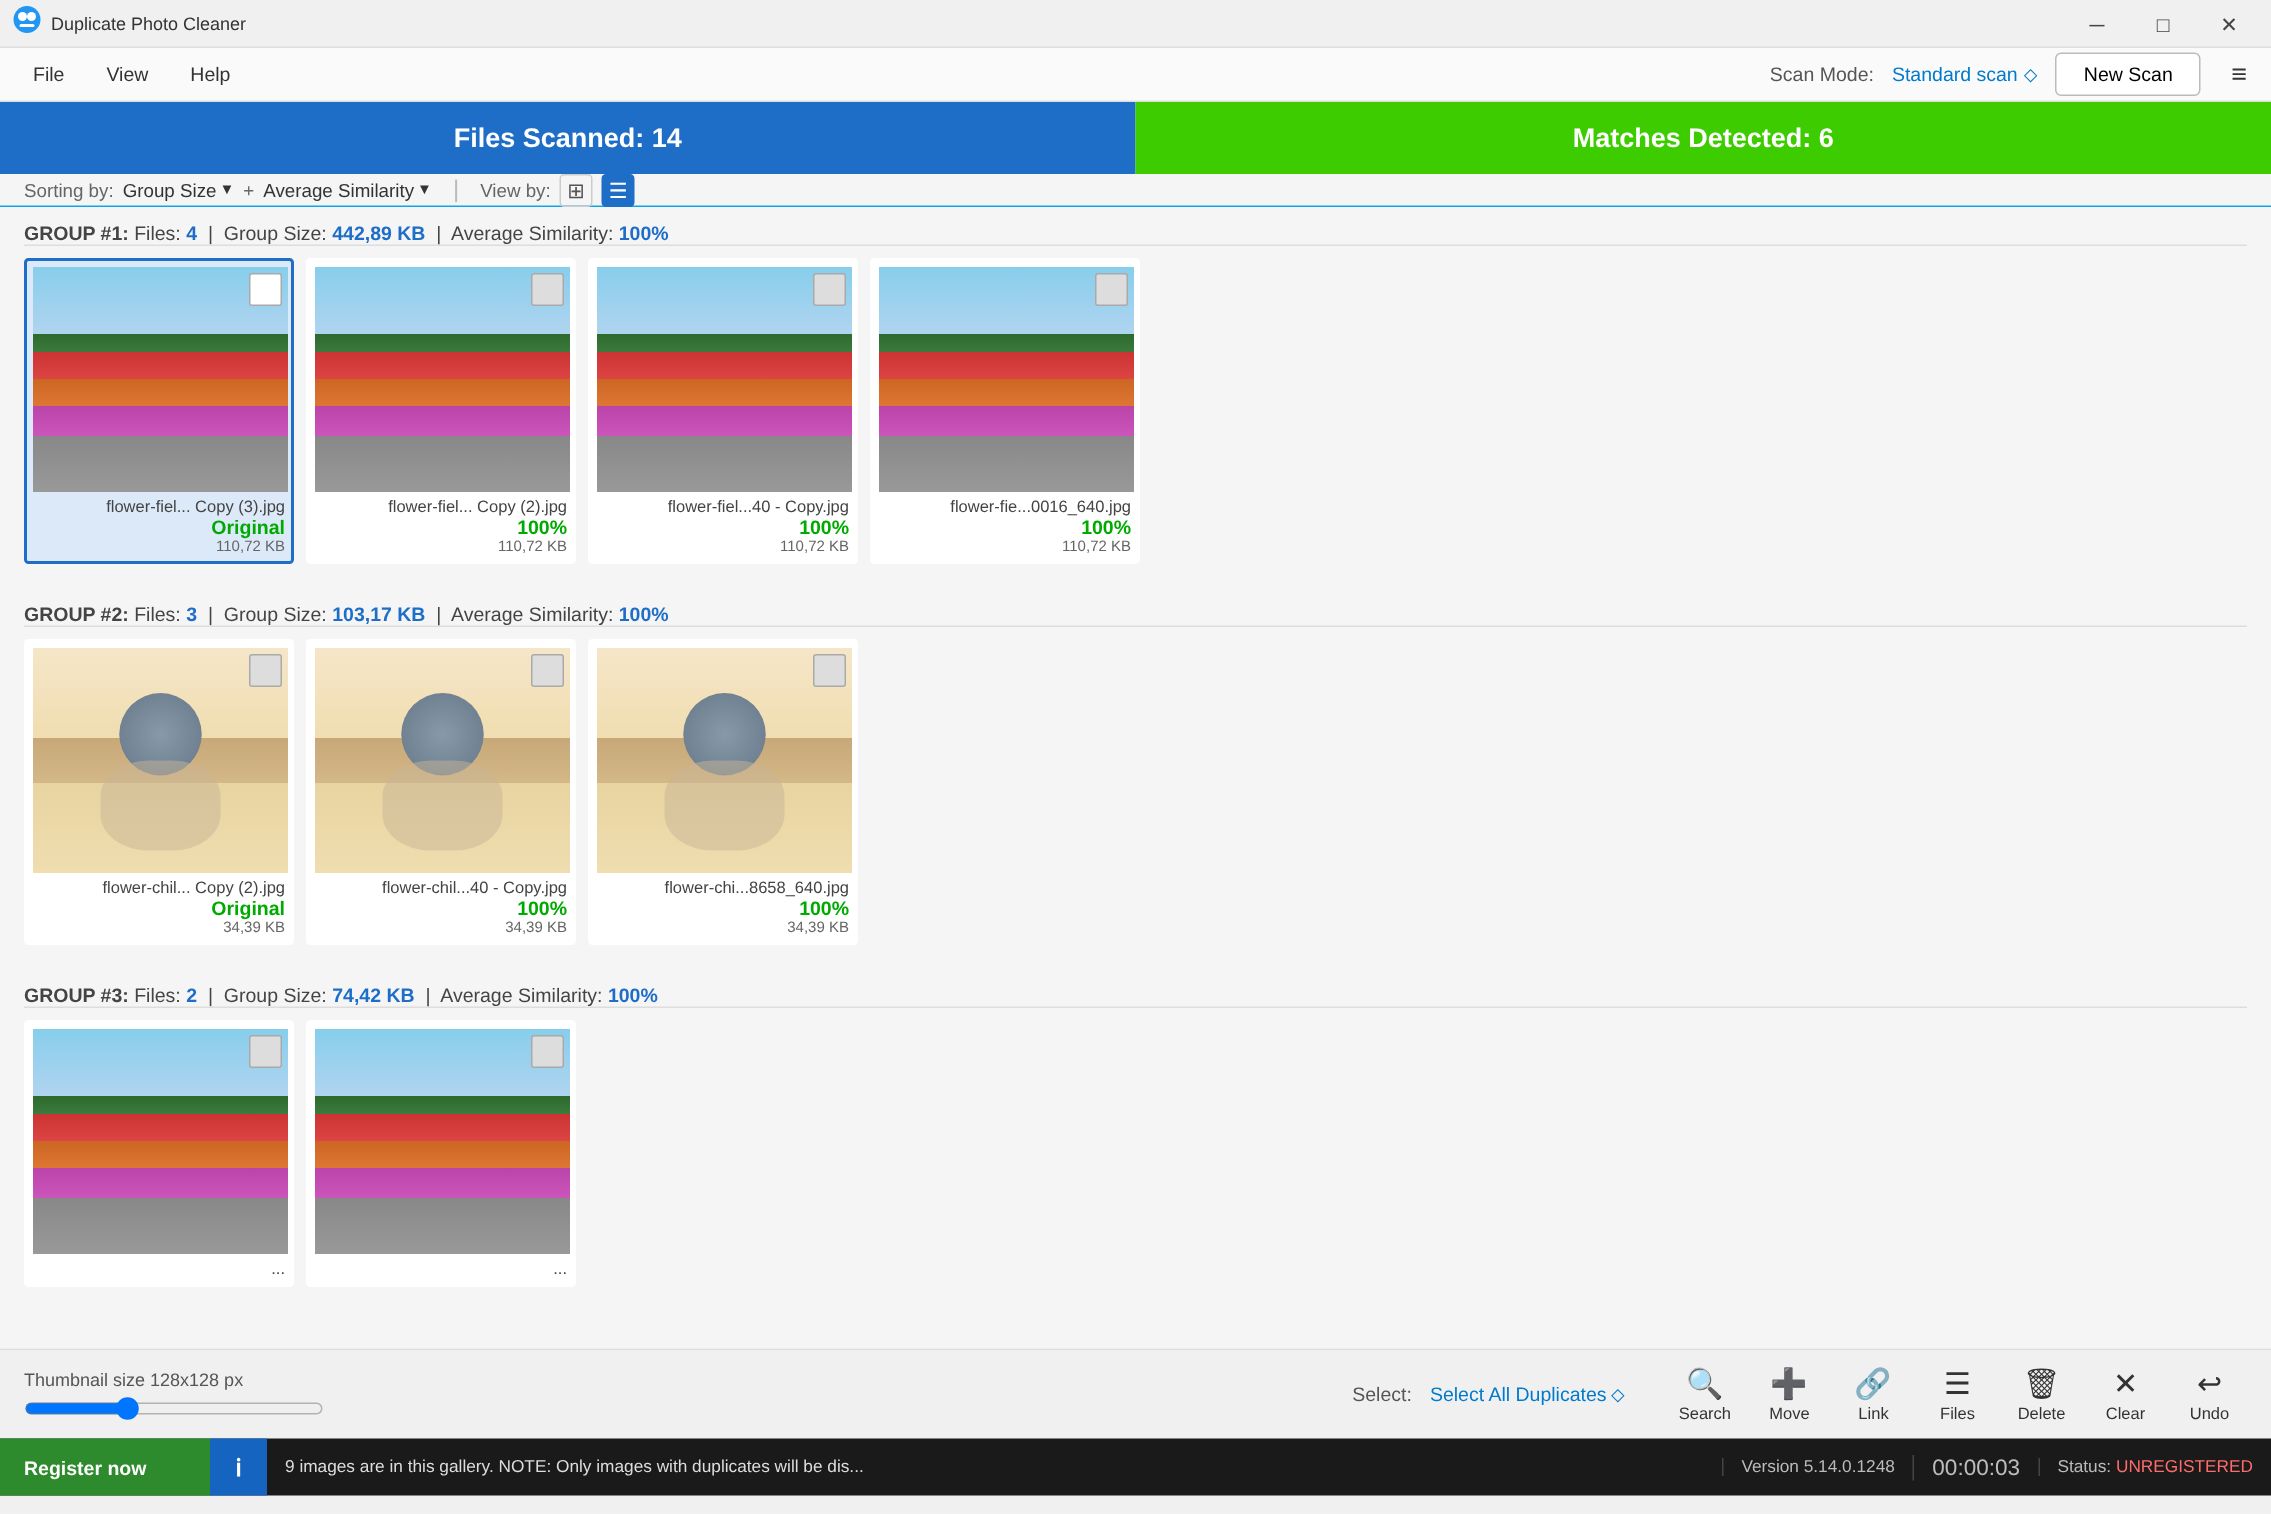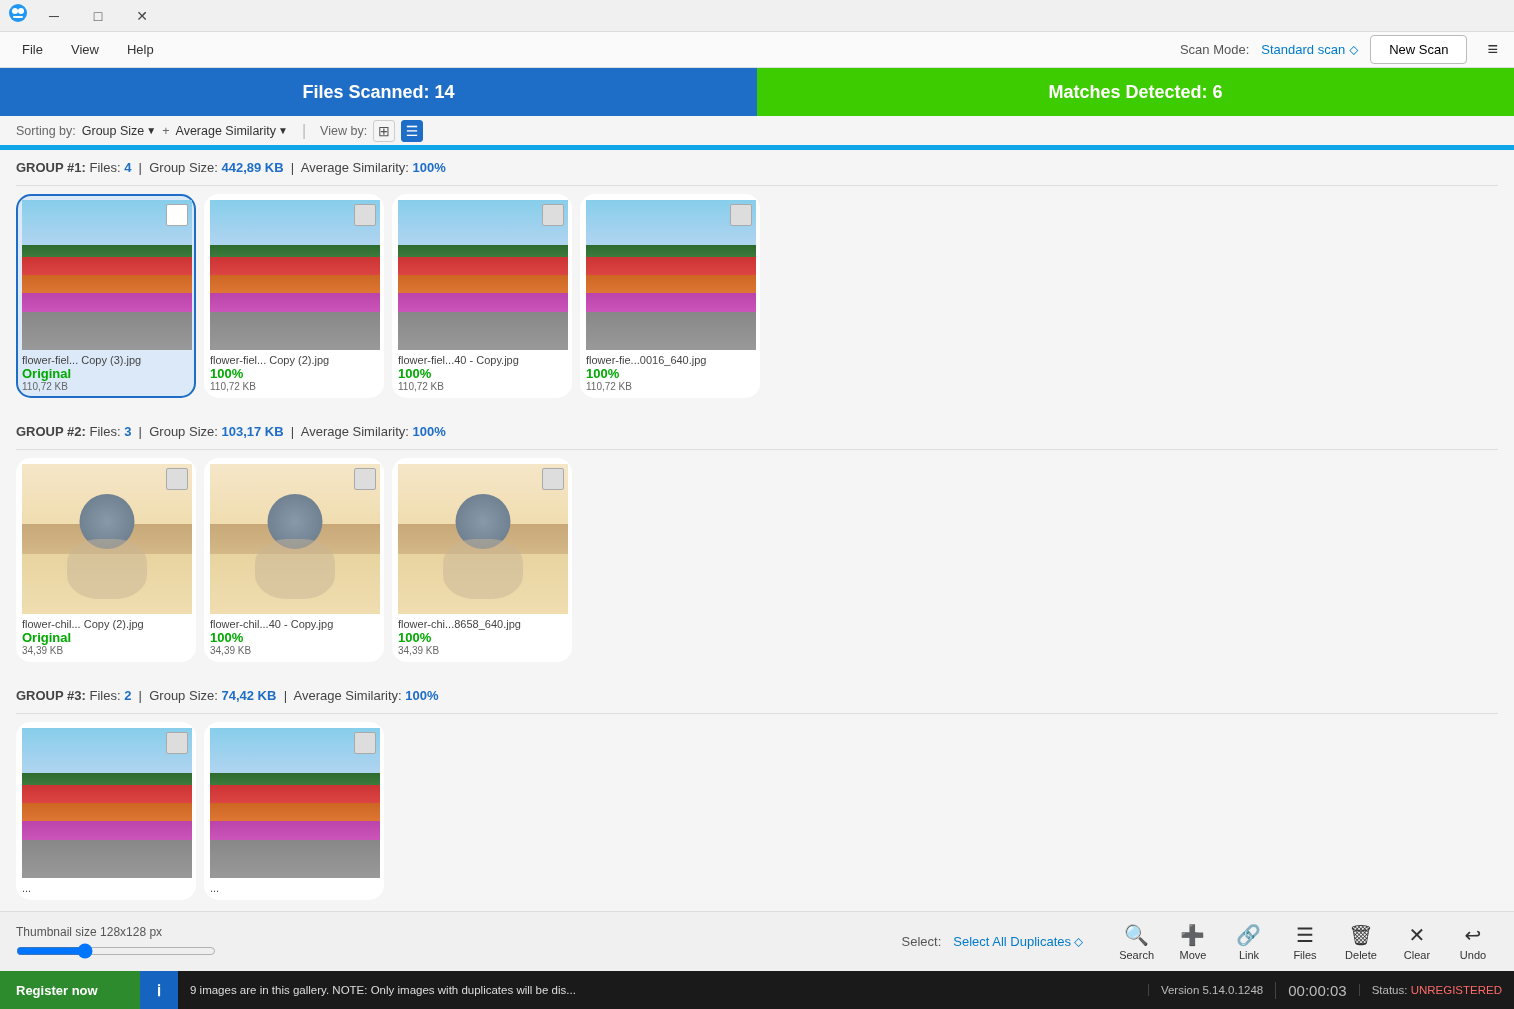--- a/index.html
+++ b/index.html
@@ -93,26 +93,26 @@
       display: flex;
       align-items: center;
       justify-content: center;
       color: white;
       font-size: 18px;
       font-weight: bold;
     }
 
     
     .sorting-bar {
-      height: 34px;
+      height: 22px;
       background: #f5f5f5;
       display: flex;
       align-items: center;
       padding: 0 16px;
-      border-bottom: 5px solid #0ea5e9;
+      border-bottom: 1px solid #0ea5e9;
       gap: 6px;
       font-size: 12.5px;
       color: #444;
     }
     .sort-label { color: #666; }
     .sort-value {
       color: #333;
       font-weight: 500;
       display: flex;
       align-items: center;
@@ -137,21 +137,21 @@
       height: calc(1009px - 32px - 36px - 48px - 34px - 60px - 38px);
       overflow-y: auto;
       overflow-x: hidden;
       background: #f5f5f5;
       padding: 0 16px;
       position: relative;
     }
 
     
     .group-header {
-      padding: 10px 0 10px 0;
+      padding: 10px 0 0 0;
       font-size: 13px;
       color: #444;
       border-bottom: 1px solid #ddd;
       margin-bottom: 8px;
     }
     .group-num { font-weight: bold; }
     .group-highlight { color: #1e6ec8; font-weight: bold; }
     .group-similarity { color: #1e6ec8; font-weight: bold; }
 
     
@@ -159,24 +159,24 @@
       display: flex;
       flex-wrap: wrap;
       gap: 8px;
       padding-bottom: 16px;
     }
 
     .photo-item {
       width: 180px;
       background: white;
       border: 2px solid transparent;
-      border-radius: 15px;
+      border-radius: 3px;
       padding: 4px;
       cursor: pointer;
-      text-align: left;
+      text-align: right;
     }
     .photo-item.selected { background: #dce9f8; border-color: #1e6ec8; }
 
     .photo-thumb-wrapper {
       position: relative;
       width: 170px;
       height: 150px;
       background: #e0e0e0;
       overflow: hidden;
     }
@@ -342,20 +342,21 @@
 
 <div class="title-bar">
   <span style="font-size:18px; margin-right:6px;">
     <svg width="20" height="20" viewBox="0 0 20 20">
       <circle cx="10" cy="10" r="9" fill="#2196F3"></circle>
       <circle cx="7" cy="8" r="3" fill="white"></circle>
       <circle cx="13" cy="8" r="3" fill="white"></circle>
       <rect x="5" y="13" width="10" height="2" rx="1" fill="white"></rect>
     </svg>
   </span>
+  <span class="title-bar-title">Duplicate Photo Cleaner</span>
   <div class="title-bar-controls">
     <button class="title-bar-btn">─</button>
     <button class="title-bar-btn">□</button>
     <button class="title-bar-btn close">✕</button>
   </div>
 </div>
 
 <div class="menu-bar">
   <div class="menu-item">File</div>
   <div class="menu-item">View</div>

